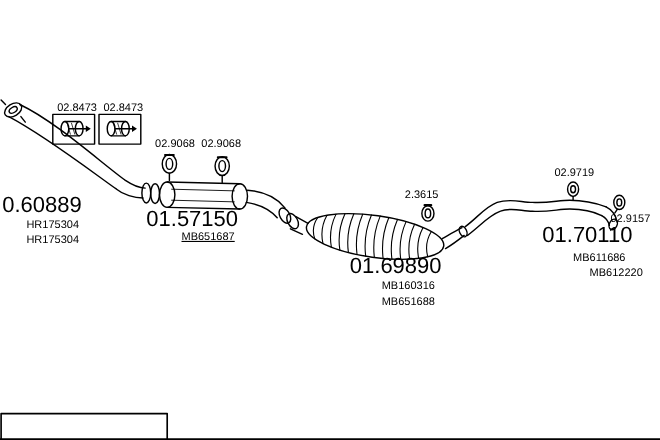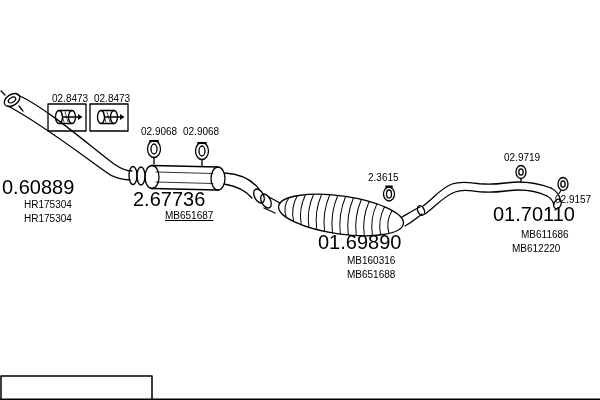--- a/index.html
+++ b/index.html
@@ -149,30 +149,30 @@
   <div class="lbl fit-sm" style="left:52px; top:93px;">02.8473</div>
   <div class="lbl fit-sm" style="left:94px; top:93px;">02.8473</div>
 
   <div class="lbl fit-sm" style="left:141px; top:126px;">02.9068</div>
   <div class="lbl fit-sm" style="left:183px; top:126px;">02.9068</div>
 
   <div class="lbl code-lg" style="left:2px; top:176px;">0.60889</div>
   <div class="lbl ref-sm" style="left:24px; top:199px;">HR175304</div>
   <div class="lbl ref-sm" style="left:24px; top:213px;">HR175304</div>
 
-  <div class="lbl code-lg" style="left:133px; top:188px;">2.67736</div>
+  <div class="lbl code-lg" style="left:133px; top:188px;">01.57150</div>
   <div class="lbl ref-sm" style="left:165px; top:210px;text-decoration:underline;">MB651687</div>
 
   <div class="lbl fit-sm" style="left:368px; top:172px;">2.3615</div>
 
   <div class="lbl code-lg" style="left:318px; top:231px;">01.69890</div>
   <div class="lbl ref-sm" style="left:347px; top:255px;">MB160316</div>
   <div class="lbl ref-sm" style="left:347px; top:269px;text-align:center;">MB651688</div>
 
   <div class="lbl fit-sm" style="left:504px; top:152px;">02.9719</div>
   <div class="lbl fit-sm" style="left:555px; top:151px;margin-top:43px;">02.9157</div>
 
   <div class="lbl code-lg" style="left:493px; top:203px;">01.70110</div>
   <div class="lbl ref-sm" style="left:521px; top:229px;">MB611686</div>
-  <div class="lbl ref-sm" style="left:512px; top:243px;">MB612220</div>
+  <div class="lbl ref-sm" style="left:536px; top:243px;">MB612220</div>
 
 
 </div>
 
 </body></html>

